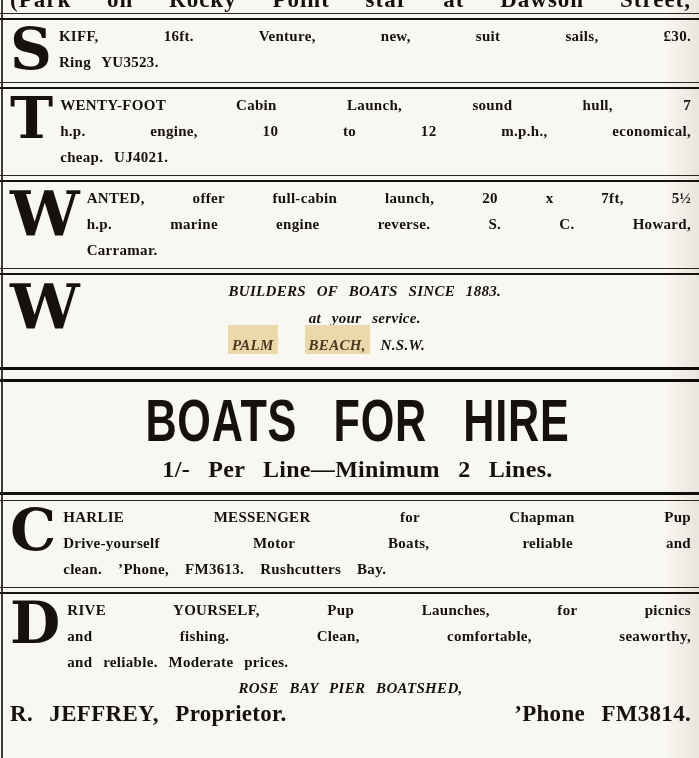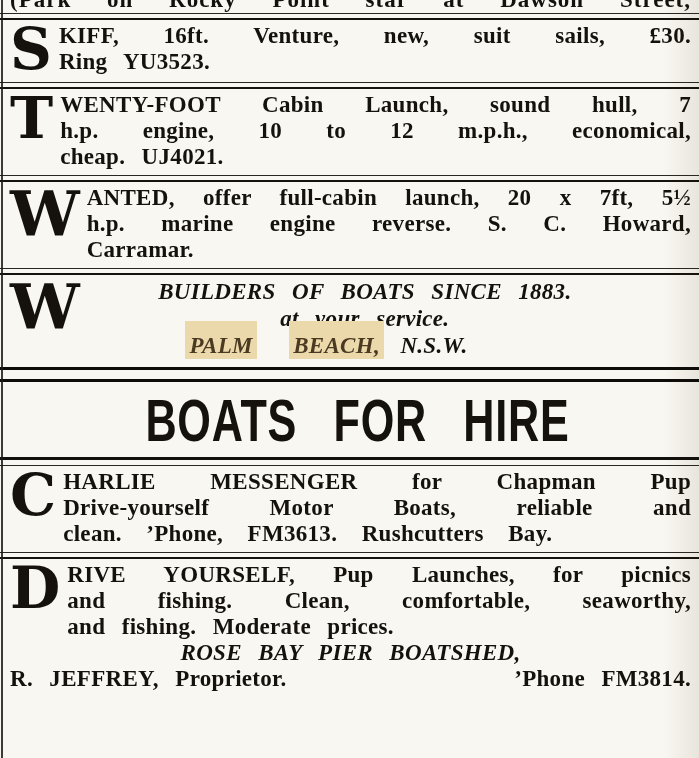--- a/index.html
+++ b/index.html
@@ -45,21 +45,21 @@
   .ad{padding:3px 8px 5px 10px;overflow:hidden;}
   .dropcap{
     float:left;
     font-family:"DejaVu Serif",serif;font-weight:bold;
     font-size:58px;line-height:.86;
     height:52px;
     margin:2px 7px 0 0;
   }
   .dropcap.big{font-size:62px;}
   .line{
-    font-size:23px;line-height:26px;
+    font-size:15px;line-height:26px;
     word-spacing:.45em;letter-spacing:.3px;
     white-space:nowrap;
   }
   .line.just{white-space:normal;text-align:justify;text-align-last:justify;word-spacing:normal;}
   .line.wide{word-spacing:.8em;}
   .line.ctr{text-align:center;white-space:normal;font-style:italic;}
   .goddard .line{line-height:27px;}
   .goddard .ctr{padding-right:48px;}
   .hl{
     background:var(--hl-bg);
@@ -131,35 +131,36 @@
     <div class="line ctr">
       <span class="hl">PALM</span>
       <span class="hl">BEACH,</span>
       <span>N.S.W.</span>
     </div>
   </div>
   <div class="rule rule-heavy"></div>
 
   <div class="hire-head">
     <span class="hire-title">BOATS FOR HIRE</span>
+    <div class="hire-sub">1/- Per Line—Minimum 2 Lines.</div>
   </div>
   <div class="rule rule-thick"></div>
 
   <div class="ad">
     <span class="dropcap">C</span>
     <div class="line just">HARLIE MESSENGER for Chapman Pup</div>
     <div class="line just">Drive-yourself Motor Boats, reliable and</div>
     <div class="line wide">clean.  ’Phone, FM3613.  Rushcutters Bay.</div>
   </div>
   <div class="rule rule-thin"></div>
 
   <div class="ad">
     <span class="dropcap">D</span>
     <div class="line just">RIVE YOURSELF, Pup Launches, for picnics</div>
     <div class="line just">and fishing. Clean, comfortable, seaworthy,</div>
-    <div class="line">and fishing.  Moderate prices.</div>
+    <div class="line">and reliable.  Moderate prices.</div>
     <div class="line ctr">ROSE BAY PIER BOATSHED,</div>
     <div class="footer-line">
       <span>R.  JEFFREY,  Proprietor.</span>
       <span>’Phone  FM3814.</span>
     </div>
   </div>
 </div>
 
 </body></html>

